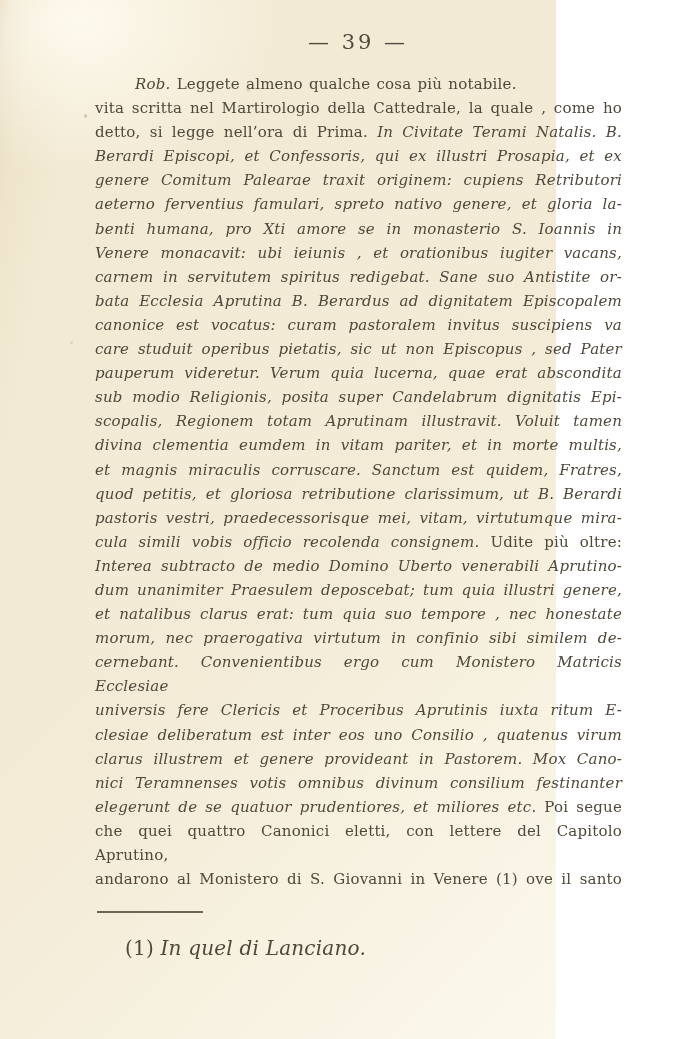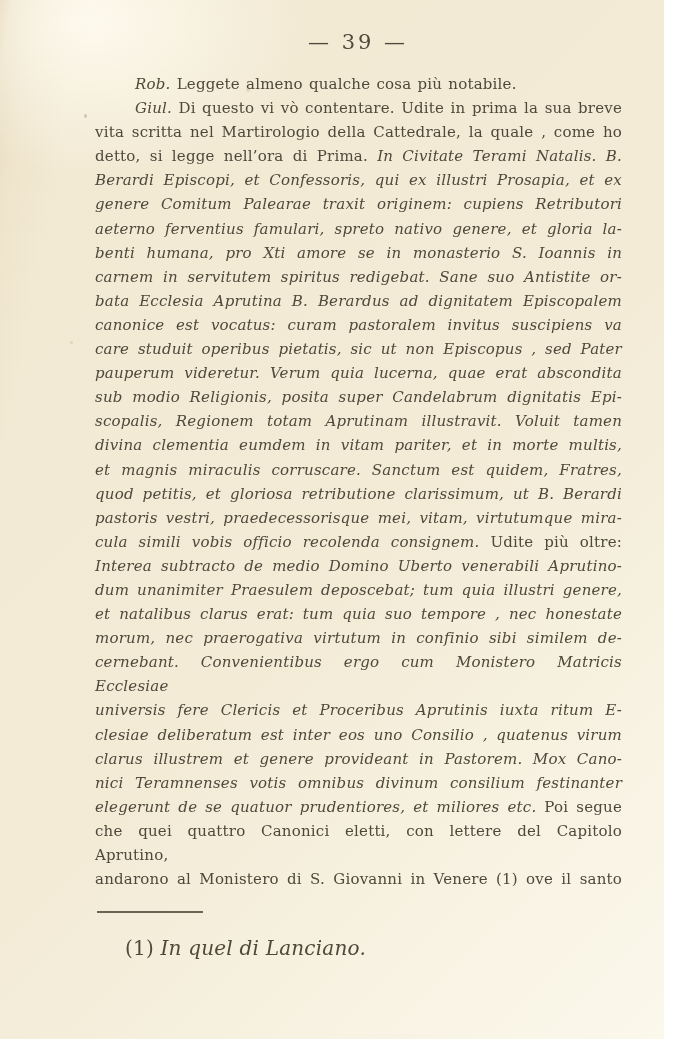--- a/index.html
+++ b/index.html
@@ -8,21 +8,21 @@
     --edge:#c8ab7e;
     --ink:#4f483b;
   }
   html,body{margin:0;padding:0;}
   body{
     width:700px;height:1039px;overflow:hidden;
     font-family:"DejaVu Serif","Liberation Serif",serif;
     color:var(--ink);
   }
   .page{
-    position:relative;width:664px;height:1039px;
+    position:relative;width:556px;height:1039px;
     background:
       radial-gradient(ellipse 300px 220px at 14% 2%, rgba(255,252,242,0.85), rgba(255,252,242,0) 70%),
       linear-gradient(100deg, rgba(184,150,100,0.40) 0px, rgba(196,168,120,0.22) 12px, rgba(205,182,138,0.10) 38px, rgba(205,182,138,0) 85px),
       linear-gradient(135deg, var(--paper) 0%, #f3ebd6 55%, var(--paper-light) 100%);
   }
   .speck{position:absolute;border-radius:50%;background:rgba(150,120,70,0.35);}
   .page-number{
     position:absolute;top:30px;left:0;width:716px;
     text-align:center;font-size:21px;letter-spacing:3px;
     color:var(--ink);
@@ -53,27 +53,27 @@
 
 <div class="page">
   <div class="speck" style="left:84px;top:114px;width:3px;height:4px;"></div>
   <div class="speck" style="left:246px;top:88px;width:4px;height:4px;opacity:.5;"></div>
   <div class="speck" style="left:70px;top:341px;width:3px;height:3px;opacity:.5;"></div>
 
   <div class="page-number">— 39 —</div>
 
   <div class="text-block">
       <div class="line nojust indent"><span class="it">Rob.</span><span class="ro"> Leggete almeno qualche cosa più notabile.</span></div>
-      <div class="line just indent"><span class="it">Giul.</span><span class="ro"> Di questo vi vò contentare. Udite in prima la sua breve</span></div>
       <div class="line just"><span class="ro">vita scritta nel Martirologio della Cattedrale, la quale , come ho</span></div>
       <div class="line just"><span class="ro">detto, si legge nell’ora di Prima. </span><span class="it">In Civitate Terami Natalis. B.</span></div>
       <div class="line just"><span class="it">Berardi Episcopi, et Confessoris, qui ex illustri Prosapia, et ex</span></div>
       <div class="line just"><span class="it">genere Comitum Palearae traxit originem: cupiens Retributori</span></div>
       <div class="line just"><span class="it">aeterno ferventius famulari, spreto nativo genere, et gloria la-</span></div>
       <div class="line just"><span class="it">benti humana, pro Xti amore se in monasterio S. Ioannis in</span></div>
+      <div class="line just"><span class="it">Venere monacavit: ubi ieiunis , et orationibus iugiter vacans,</span></div>
       <div class="line just"><span class="it">carnem in servitutem spiritus redigebat. Sane suo Antistite or-</span></div>
       <div class="line just"><span class="it">bata Ecclesia Aprutina B. Berardus ad dignitatem Episcopalem</span></div>
       <div class="line just"><span class="it">canonice est vocatus: curam pastoralem invitus suscipiens va</span></div>
       <div class="line just"><span class="it">care studuit operibus pietatis, sic ut non Episcopus , sed Pater</span></div>
       <div class="line just"><span class="it">pauperum videretur. Verum quia lucerna, quae erat abscondita</span></div>
       <div class="line just"><span class="it">sub modio Religionis, posita super Candelabrum dignitatis Epi-</span></div>
       <div class="line just"><span class="it">scopalis, Regionem totam Aprutinam illustravit. Voluit tamen</span></div>
       <div class="line just"><span class="it">divina clementia eumdem in vitam pariter, et in morte multis,</span></div>
       <div class="line just"><span class="it">et magnis miraculis corruscare. Sanctum est quidem, Fratres,</span></div>
       <div class="line just"><span class="it">quod petitis, et gloriosa retributione clarissimum, ut B. Berardi</span></div>

